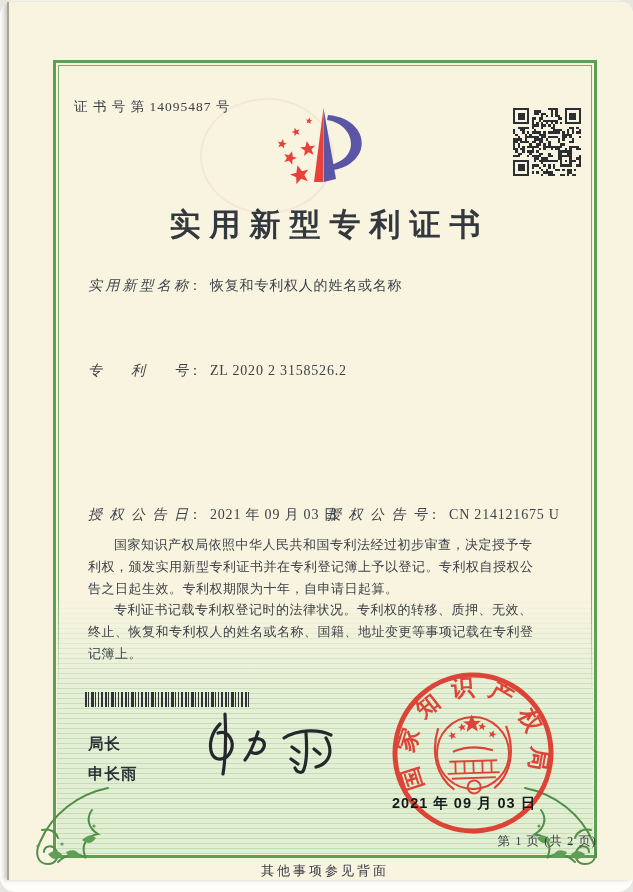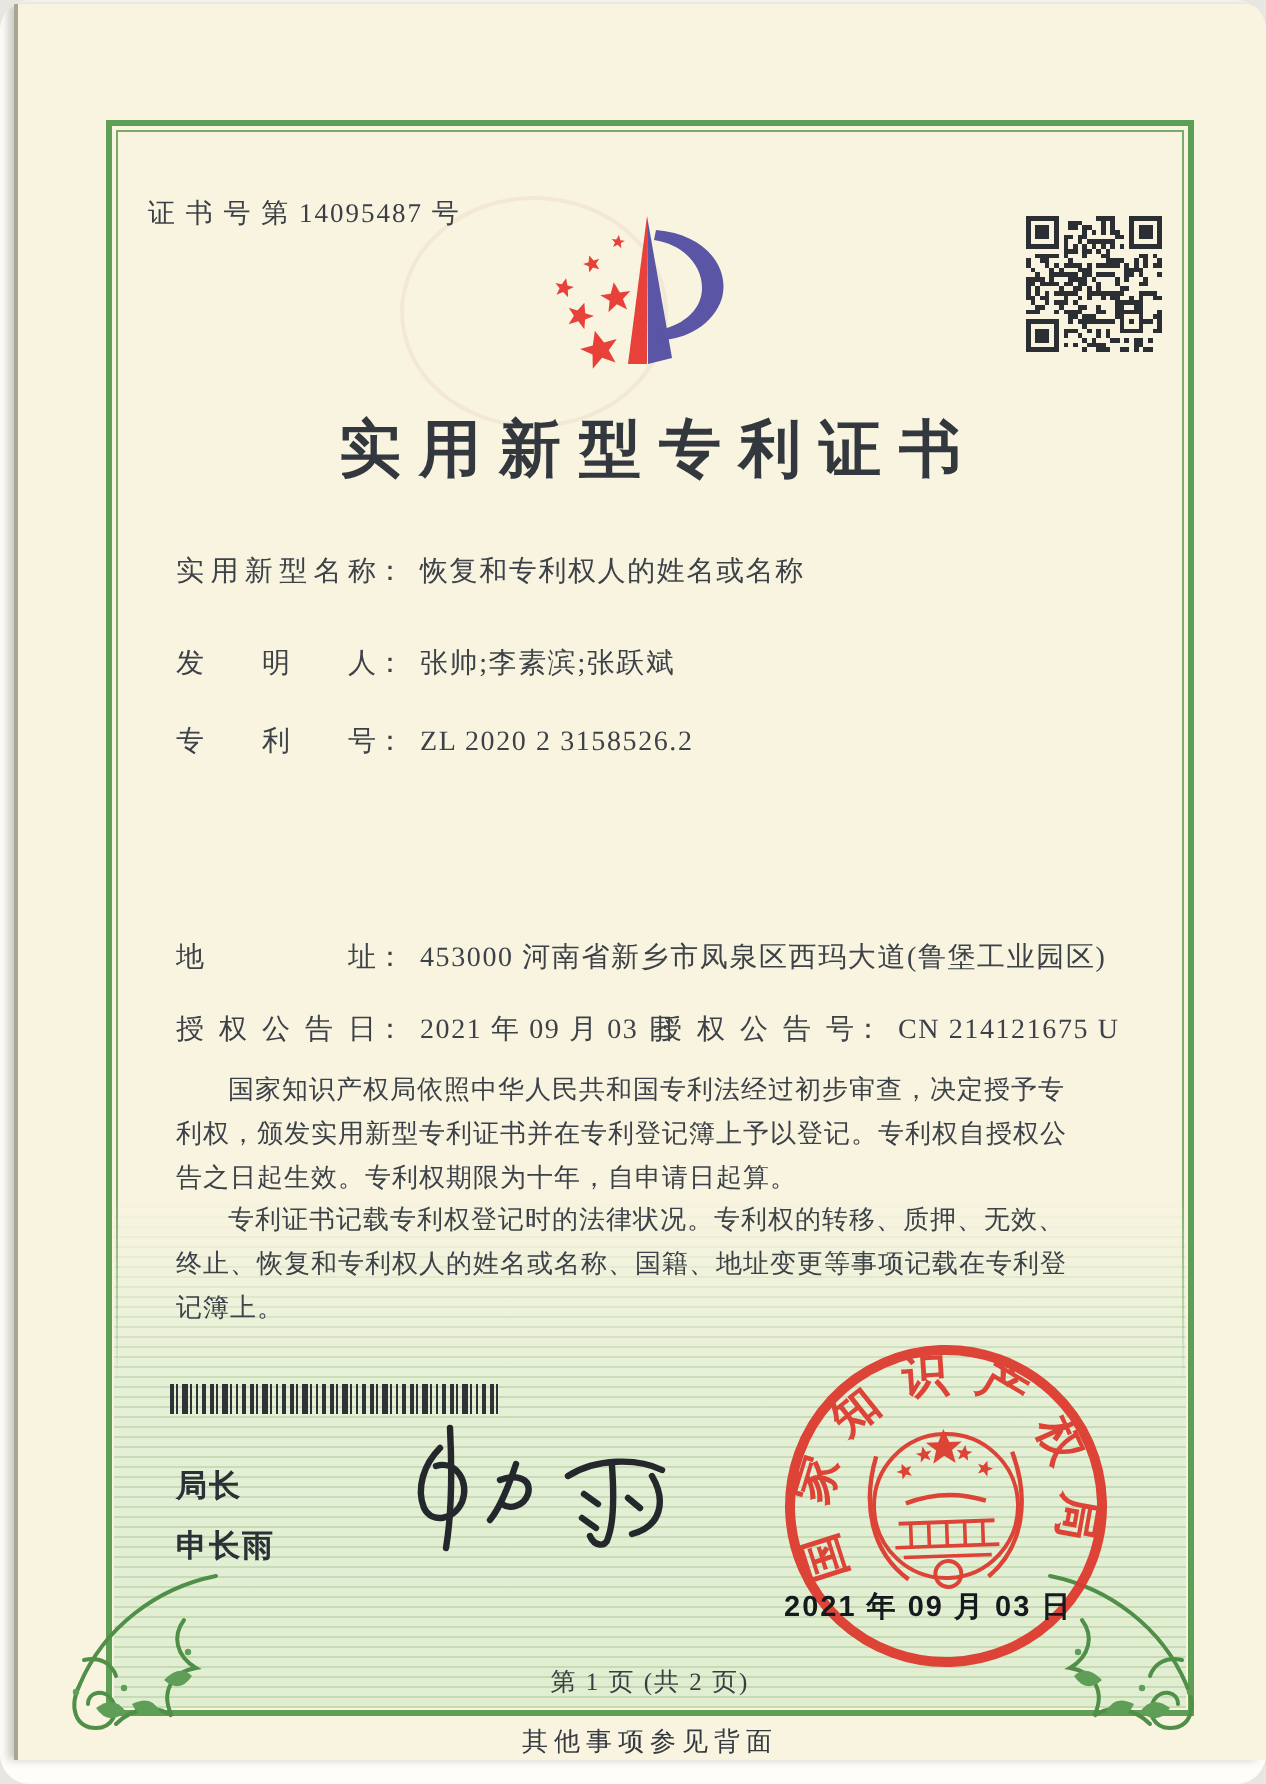--- a/index.html
+++ b/index.html
@@ -16,38 +16,38 @@
     -webkit-mask-image:linear-gradient(to bottom,transparent 0,#000 95px);
     mask-image:linear-gradient(to bottom,transparent 0,#000 95px);}
   .watermark{position:absolute;left:200px;top:98px;width:130px;height:112px;border-radius:50%;
     border:2px solid rgba(205,168,145,.15);}
   .cert-no{position:absolute;left:74px;top:98px;font-size:13.5px;letter-spacing:1px;color:#3a3f45;}
   .logo{position:absolute;left:271px;top:102px;}
   .qr{position:absolute;left:513px;top:108px;}
   .title{position:absolute;left:53px;top:204px;width:544px;text-align:center;font-size:31px;
     font-weight:600;letter-spacing:9px;padding-left:9px;box-sizing:border-box;color:#33383e;}
   .frow{position:absolute;left:88px;width:472px;font-size:14px;color:#3c4248;white-space:nowrap;}
-  .flabel{display:inline-block;width:100px;text-align:justify;text-align-last:justify;vertical-align:bottom;}
+  .flabel{display:inline-block;width:100px;text-align:justify;text-align-last:justify;vertical-align:bottom;font-style:italic;}
   .fcolon{margin-right:8px;}
   .fvalue{letter-spacing:.8px;}
   .fpair.second{position:absolute;left:239px;top:0;}
   .paras{position:absolute;left:88px;top:534px;width:454px;font-size:13px;line-height:1.68;
     color:#3c4248;letter-spacing:.5px;}
   .paras p{margin:0;text-indent:2em;}
   .barcode{position:absolute;left:85px;top:692px;width:164px;height:15px;
     background:repeating-linear-gradient(90deg,#2f3237 0 2px,rgba(0,0,0,0) 2px 3px,#2f3237 3px 4px,
     rgba(0,0,0,0) 4px 6px,#2f3237 6px 9px,rgba(0,0,0,0) 9px 10px,#2f3237 10px 11px,rgba(0,0,0,0) 11px 13px,
     #2f3237 13px 14px,rgba(0,0,0,0) 14px 16px,#2f3237 16px 18px,rgba(0,0,0,0) 18px 20px);}
   .signer{position:absolute;left:88px;top:729px;font-family:Liberation Sans, sans-serif;
     font-weight:600;font-size:15.5px;line-height:1.95;color:#2c3137;letter-spacing:1px;}
   .signature{position:absolute;left:192px;top:708px;}
   .seal{position:absolute;left:389px;top:669px;opacity:.93;transform:rotate(-2deg);}
   .seal-date{position:absolute;left:392px;top:794px;font-family:"Liberation Sans","DejaVu Sans",sans-serif;
     font-weight:600;font-size:14.5px;letter-spacing:1px;color:#16191d;}
-  .pageinfo{position:absolute;left:53px;top:833px;width:544px;text-align:center;font-size:12.5px;
+  .pageinfo{position:absolute;left:53px;top:833px;width:544px;text-align:right;font-size:12.5px;
     color:#383d43;letter-spacing:1px;}
   .footer{position:absolute;left:53px;top:862px;width:544px;text-align:center;font-size:13px;
     color:#353a40;letter-spacing:3px;}
   .ornament{position:absolute;top:784px;}
   .ornament.left{left:28px;}
   .ornament.right{left:520px;transform:scaleX(-1);}
 </style>
 </head>
 <body>
 
@@ -412,28 +412,22 @@
         <rect x="25" y="28" width="1" height="1"></rect>
         <rect x="26" y="28" width="1" height="1"></rect>
       </g>
   </svg>
 
   <div class="title">实用新型专利证书</div>
 
   <div class="frow" style="top:277px">
     <span class="flabel">实用新型名称</span><span class="fcolon">：</span><span class="fvalue">恢复和专利权人的姓名或名称</span>
   </div>
-  <div class="frow" style="top:323px">
-    <span class="flabel">发明人</span><span class="fcolon">：</span><span class="fvalue">张帅;李素滨;张跃斌</span>
-  </div>
   <div class="frow" style="top:362px">
     <span class="flabel">专利号</span><span class="fcolon">：</span><span class="fvalue">ZL 2020 2 3158526.2</span>
-  </div>
-  <div class="frow" style="top:470px">
-    <span class="flabel">地址</span><span class="fcolon">：</span><span class="fvalue">453000 河南省新乡市凤泉区西玛大道(鲁堡工业园区)</span>
   </div>
   <div class="frow" style="top:506px">
     <span class="fpair"><span class="flabel">授权公告日</span><span class="fcolon">：</span><span class="fvalue">2021 年 09 月 03 日</span></span>
     <span class="fpair second"><span class="flabel">授权公告号</span><span class="fcolon">：</span><span class="fvalue">CN 214121675 U</span></span>
   </div>
 
   <div class="paras">
     <p>国家知识产权局依照中华人民共和国专利法经过初步审查，决定授予专利权，颁发实用新型专利证书并在专利登记簿上予以登记。专利权自授权公告之日起生效。专利权期限为十年，自申请日起算。</p>
     <p>专利证书记载专利权登记时的法律状况。专利权的转移、质押、无效、终止、恢复和专利权人的姓名或名称、国籍、地址变更等事项记载在专利登记簿上。</p>
   </div>

